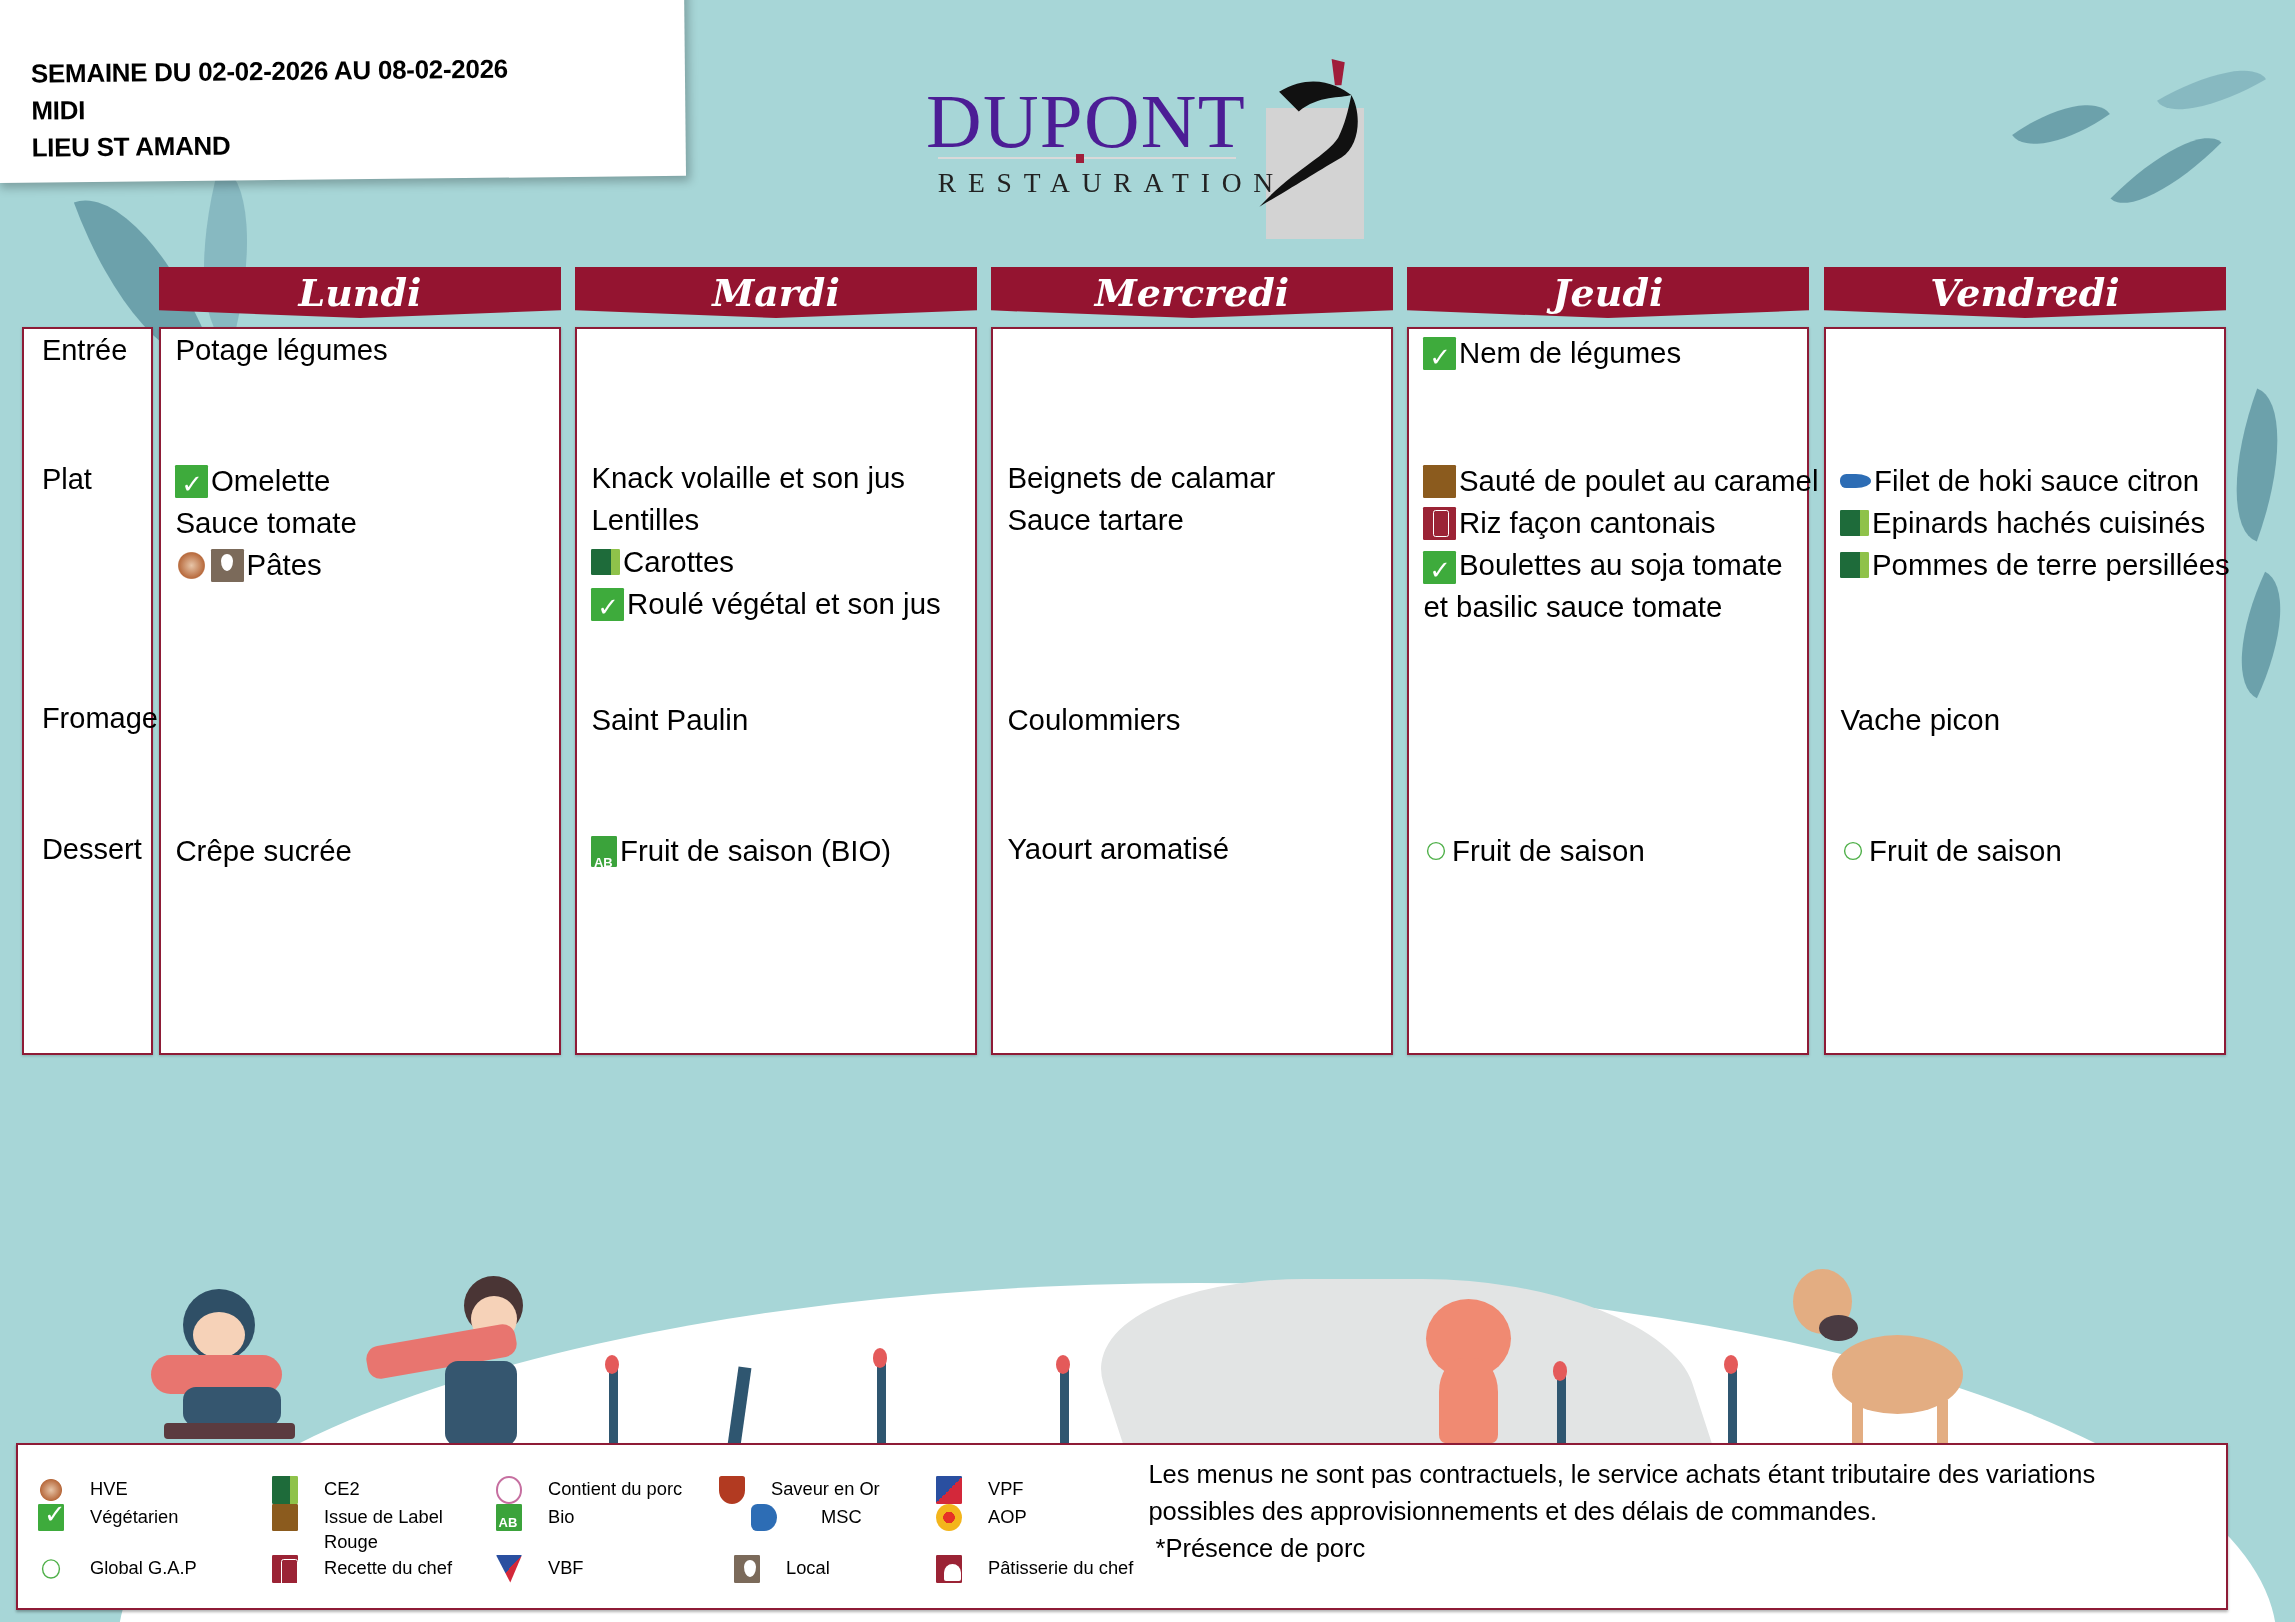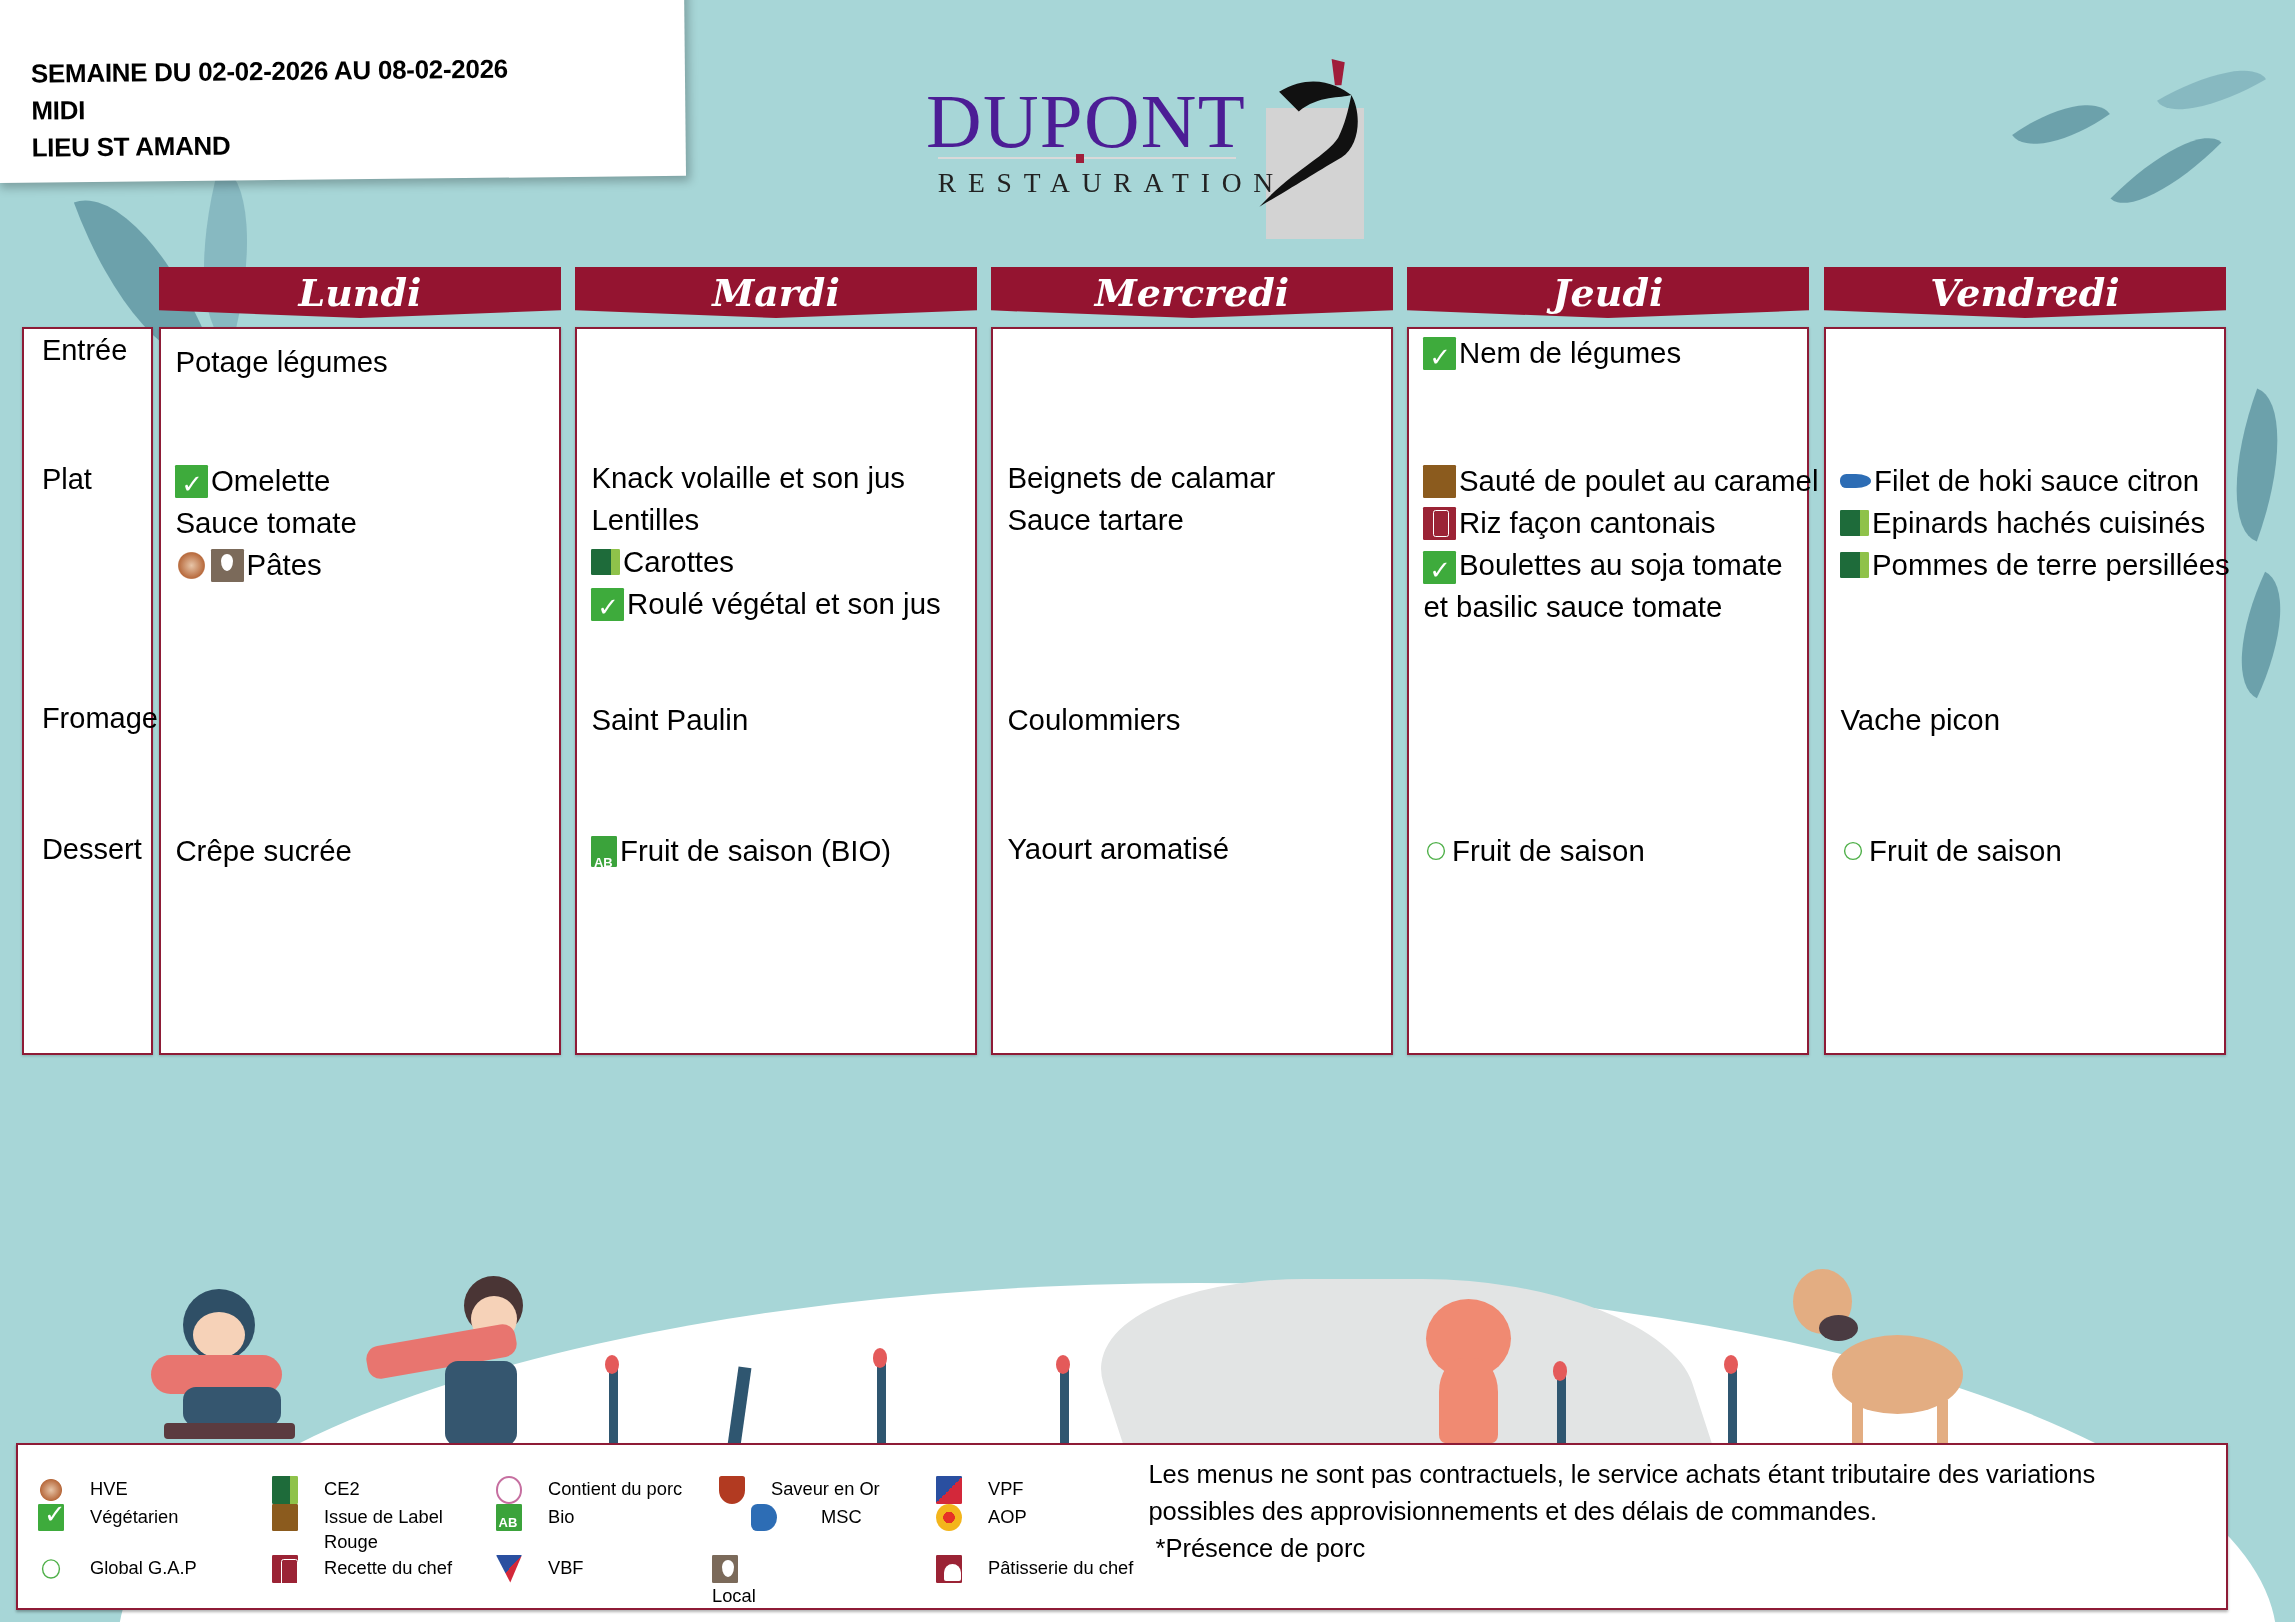--- a/index.html
+++ b/index.html
@@ -161,21 +161,21 @@
 <div class="day-header" style="left:1824px;width:402px;">Vendredi</div>
 
 <div class="col-box label-col">
   <div class="row-label" style="top:5.2px;">Entrée</div>
   <div class="row-label" style="top:134px;">Plat</div>
   <div class="row-label" style="top:373px;">Fromage</div>
   <div class="row-label" style="top:504px;">Dessert</div>
 </div>
 
 <div class="col-box" style="left:159px;width:402px;">
-  <div class="cell" style="top:12px;text-align:center;">
+  <div class="cell" style="top:0;text-align:center;">
     <div class="dish">
         <span>Potage légumes</span>
       </div>
   </div>
   <div class="cell" style="top:131px;">
     <div class="dish">
         <span class="ico ico-veg"></span>
         <span>Omelette</span>
       </div>
     <div class="dish">
@@ -341,21 +341,21 @@
       </div>
 
     <div class="legend-item" style="left:681px;top:0;">
         <span class="ico ico-or"></span>
         <span class="lbl">Saveur en Or</span>
       </div>
     <div class="legend-item" style="left:713px;top:27.5px;gap:18px;">
         <span class="ico ico-msc"></span>
         <span class="lbl">MSC</span>
       </div>
-    <div class="legend-item" style="left:674px;top:79px;flex-direction:column;">
+    <div class="legend-item" style="left:696px;top:79px;">
         <span class="ico ico-local"></span>
         <span class="lbl">Local</span>
       </div>
 
     <div class="legend-item" style="left:898px;top:0;">
         <span class="ico ico-vpf"></span>
         <span class="lbl">VPF</span>
       </div>
     <div class="legend-item" style="left:898px;top:27.5px;">
         <span class="ico ico-aop"></span>

